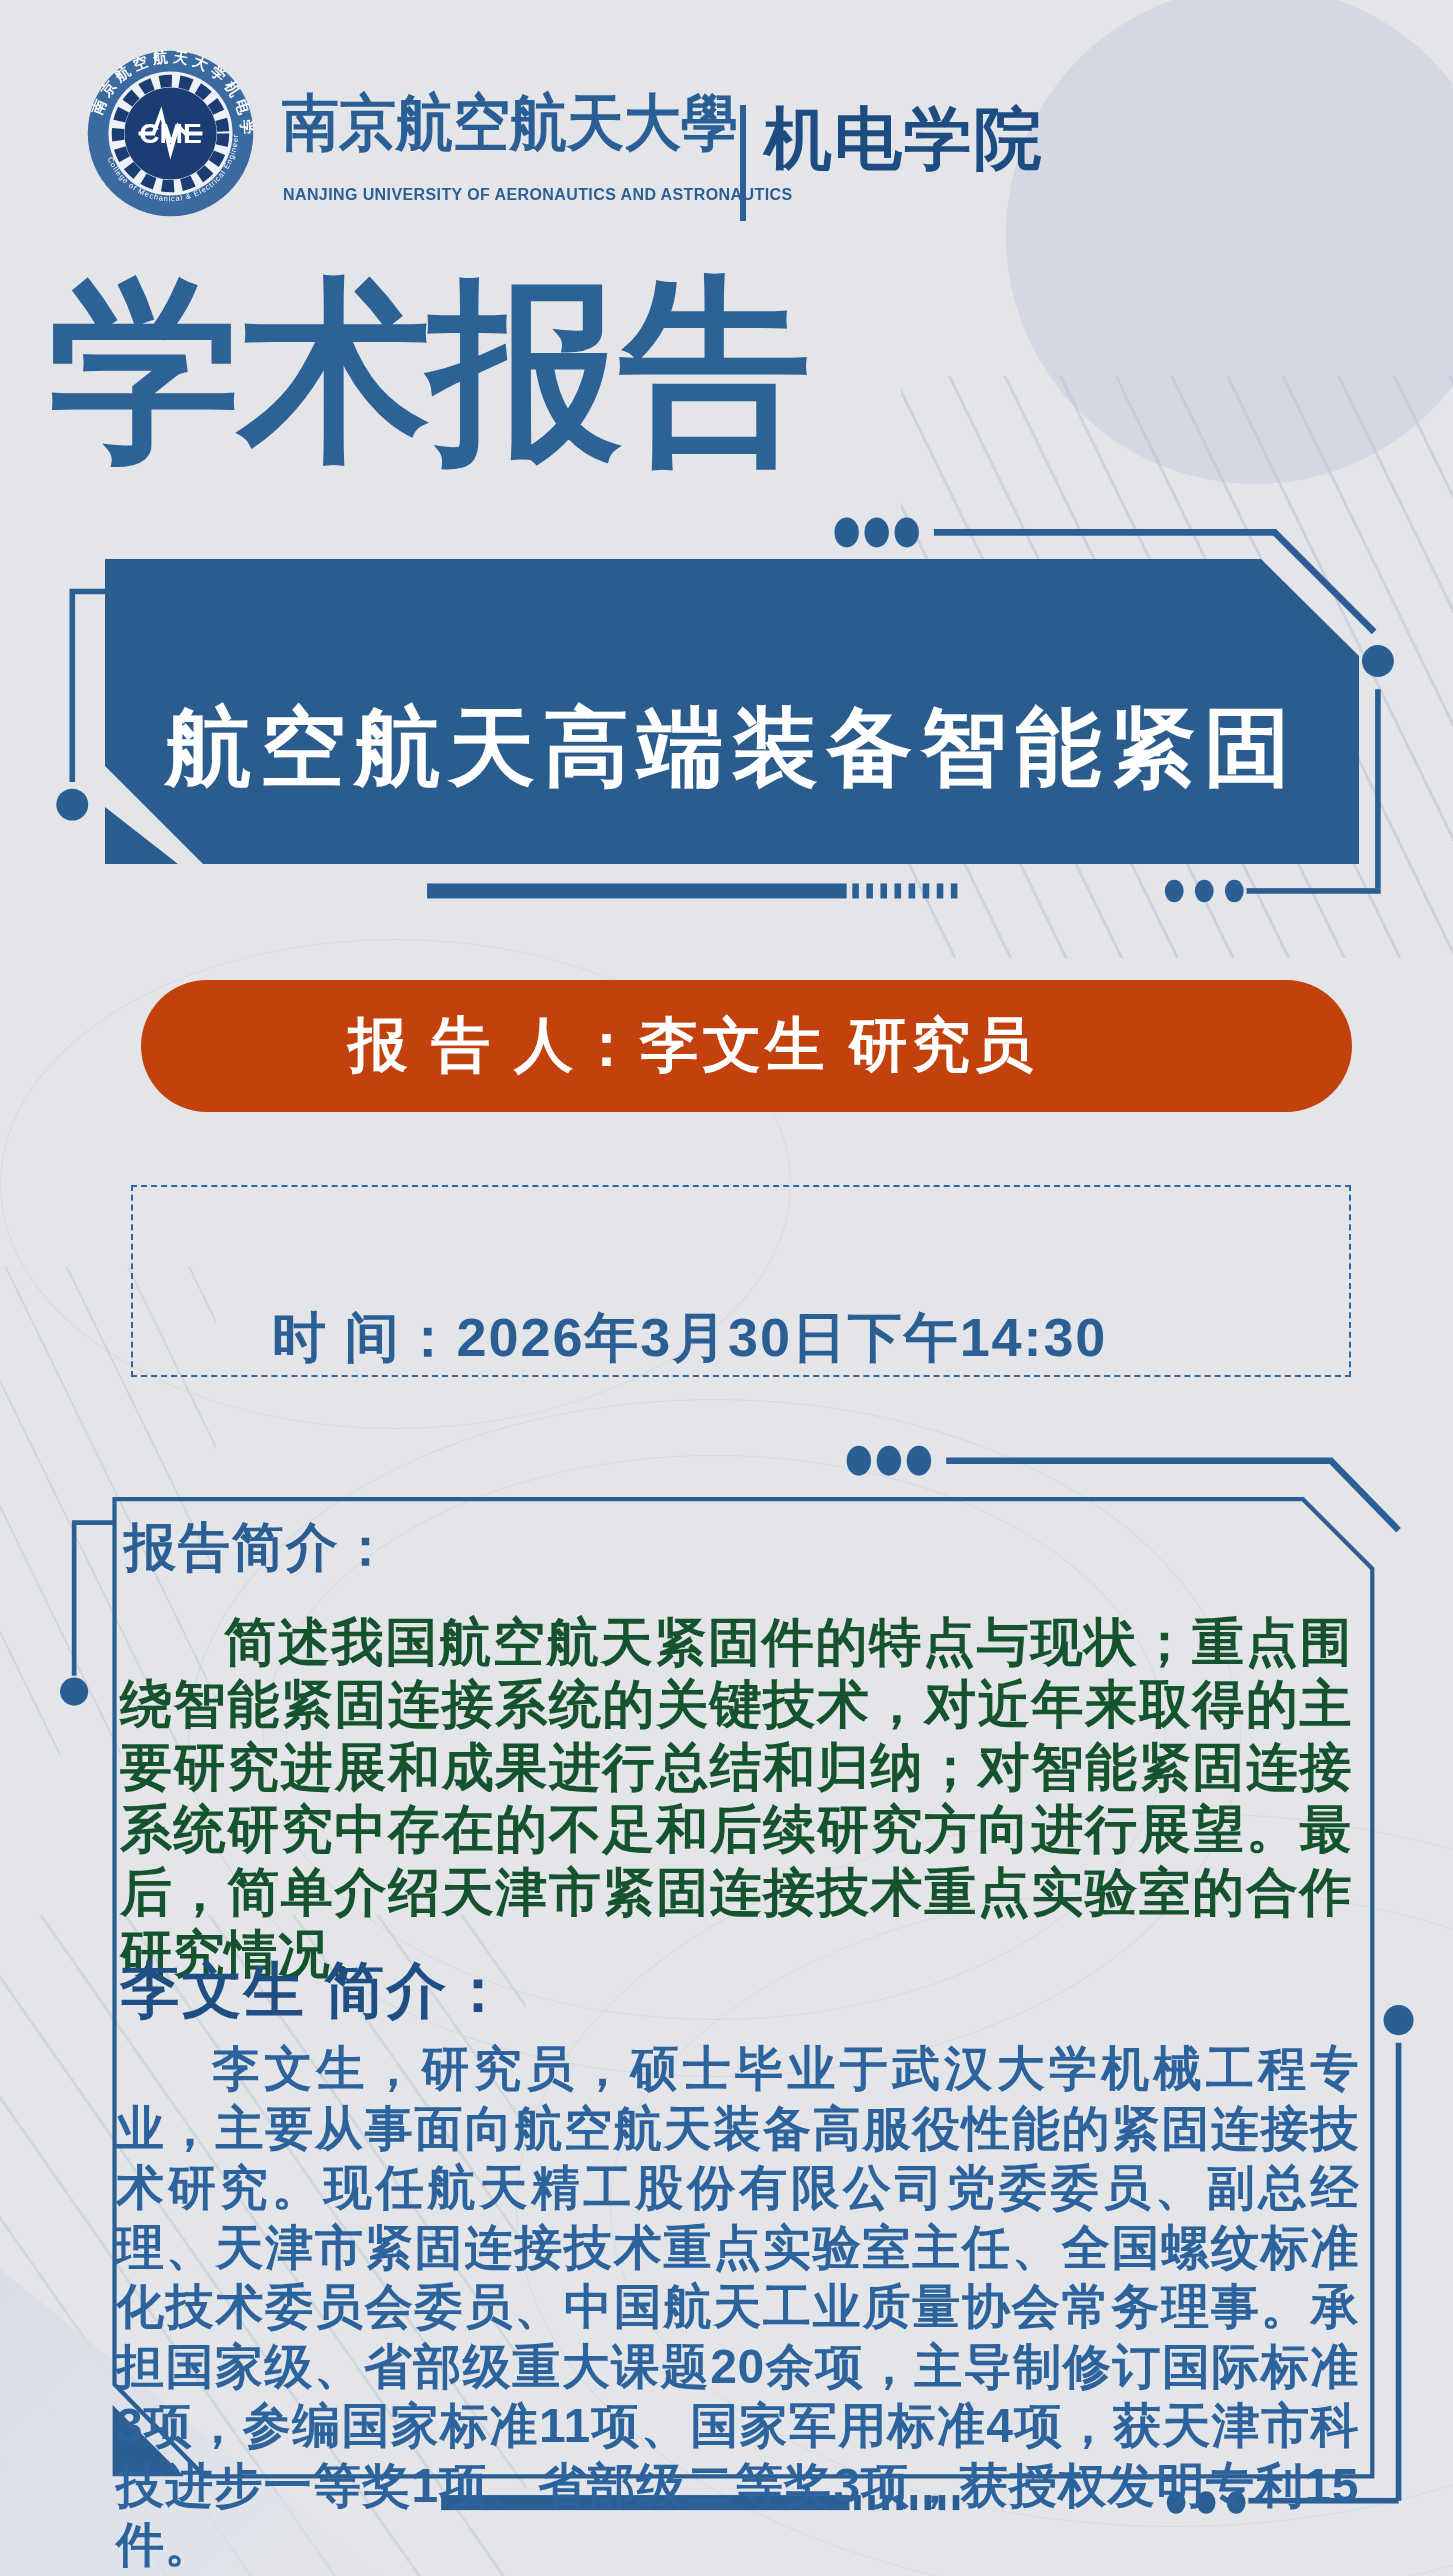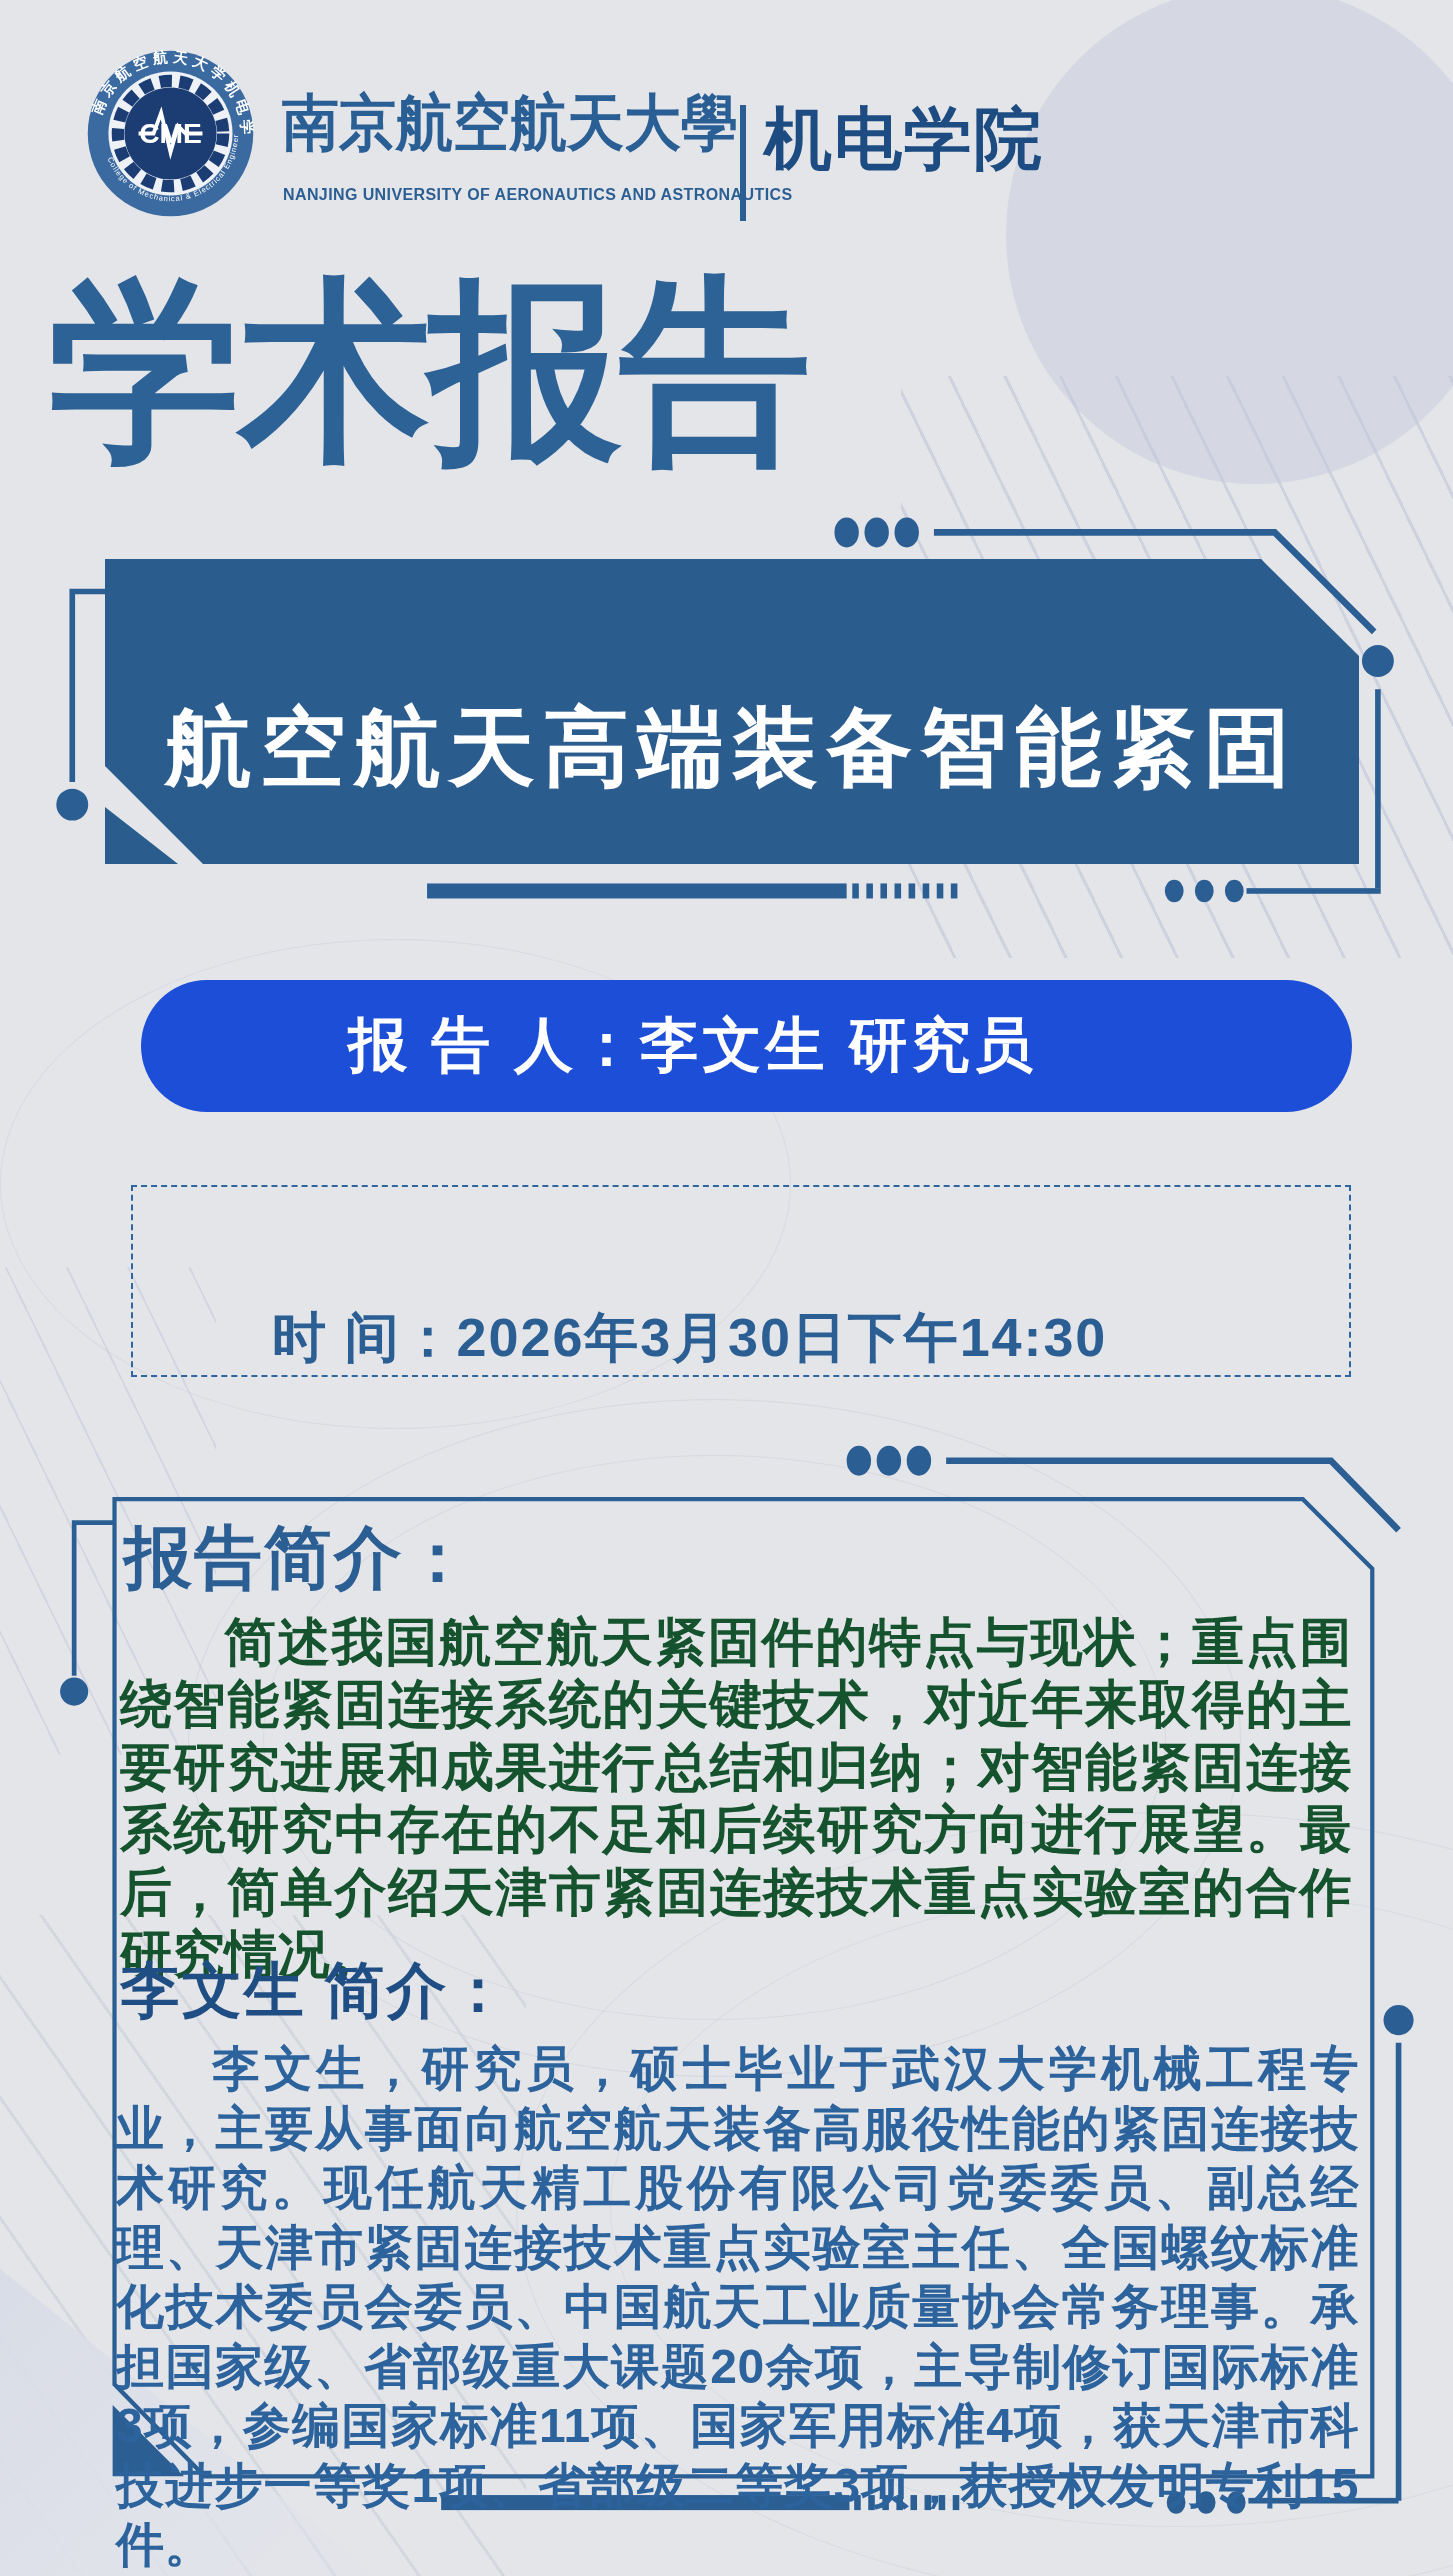--- a/index.html
+++ b/index.html
@@ -45,31 +45,31 @@
   
   .banner{position:absolute;left:105px;top:559px;width:1254px;height:305px;background:#2b5c8e;
     clip-path:polygon(0 0,1156px 0,1254px 97px,1254px 305px,98px 305px,0 207px);}
   .banner-corner{position:absolute;left:105px;top:787px;width:73px;height:77px;background:#2b5c8e;
     clip-path:polygon(0 26%,0 100%,100% 100%);}
   .banner-text{position:absolute;left:105px;top:559px;width:1254px;height:371px;
     display:flex;flex-direction:column;align-items:center;justify-content:center;gap:17px;padding-top:5.6px;box-sizing:border-box;}
   .banner-line{color:#ffffff;font-weight:900;font-size:86px;letter-spacing:8.4px;white-space:nowrap;line-height:1.05;}
 
   
-  .pill{position:absolute;left:141px;top:980px;width:1211px;height:132px;background:#1d4ed8;border-radius:68px;
+  .pill{position:absolute;left:141px;top:980px;width:1211px;height:132px;background:#c2410c;border-radius:68px;
     display:flex;align-items:center;justify-content:center;}
   .pill-text{color:#fff;font-weight:900;font-size:59px;letter-spacing:3.8px;white-space:nowrap;transform:translateX(-54px);}
 
   
   .infobox{position:absolute;left:131px;top:1185px;width:1220px;height:192px;box-sizing:border-box;
     border:2.8px dashed #2f66a0;display:flex;flex-direction:column;justify-content:flex-end;gap:28px;padding-left:139px;}
   .info-row{color:#2b5f94;font-weight:900;font-size:54px;letter-spacing:1.9px;white-space:nowrap;}
 
   
-  .abstract-heading{position:absolute;left:124px;top:1513px;color:#2b5f94;font-weight:900;font-size:68px;letter-spacing:1.9px;}
+  .abstract-heading{position:absolute;left:124px;top:1513px;color:#2b5f94;font-weight:900;font-size:52px;letter-spacing:1.9px;}
   .abstract-body{position:absolute;left:120px;top:1611px;width:1232px;color:#14532d;font-weight:700;
     font-size:52px;line-height:1.2;letter-spacing:0.5px;text-align:justify;text-indent:2em;margin:0;}
   .bio-heading{position:absolute;left:120px;top:1951px;color:#1f4e84;font-weight:900;font-size:60px;letter-spacing:1.9px;}
   .bio-body{position:absolute;left:116px;top:2039px;width:1243px;color:#2d639c;font-weight:700;
     font-size:48px;line-height:1.24;letter-spacing:0.5px;text-align:justify;text-indent:2em;margin:0;}
 
   .decor-svg{position:absolute;left:0;top:0;width:1453px;height:2576px;pointer-events:none;}
   .z1{z-index:1;}.z2{z-index:2;}.z3{z-index:3;}
 </style>
 </head>

